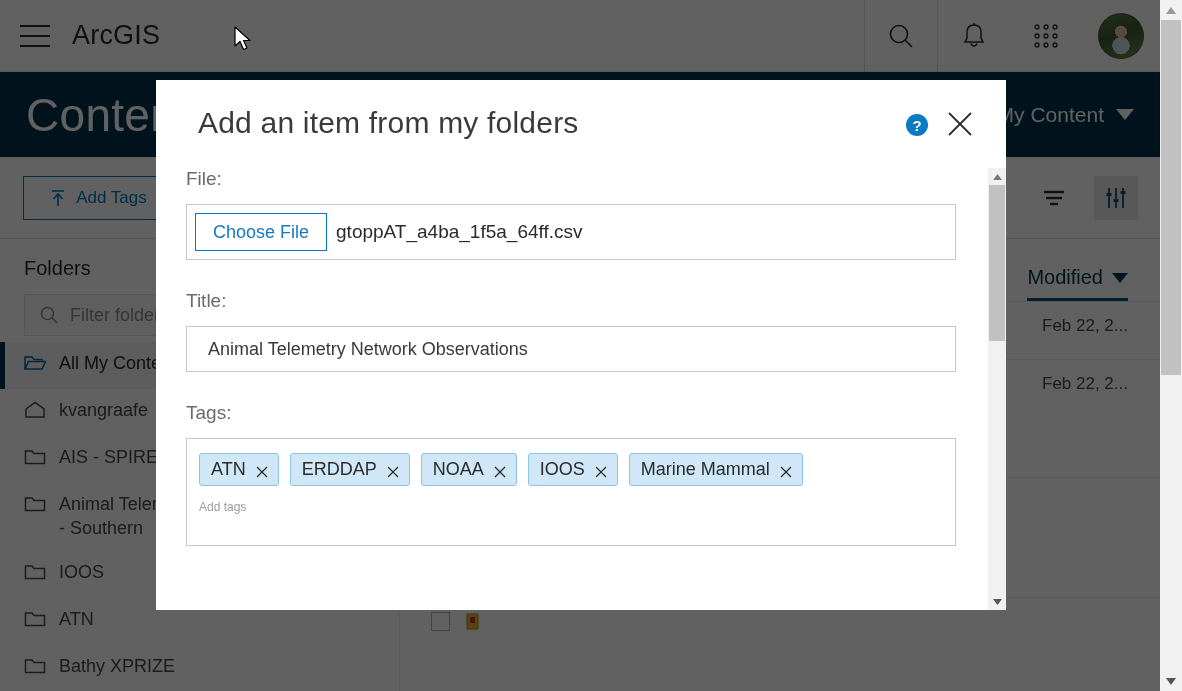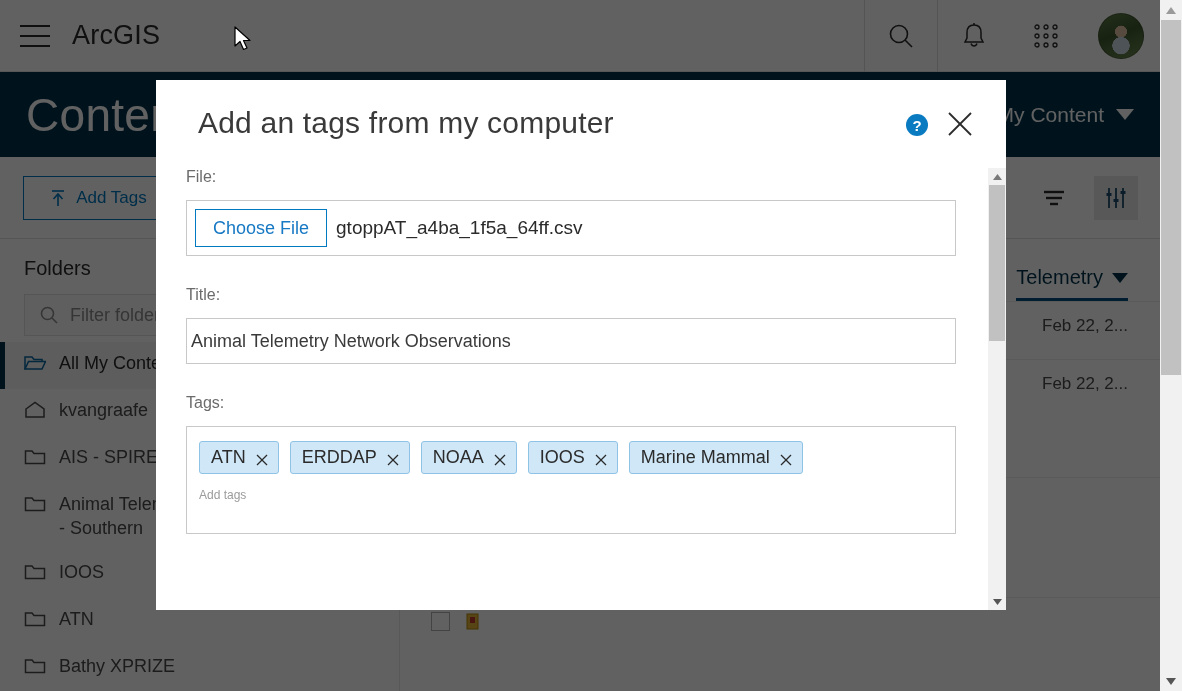--- a/index.html
+++ b/index.html
@@ -305,21 +305,21 @@
     cursor: pointer;
   }
 
   .modal-body {
     position: relative;
     flex: 1 1 auto;
     padding: 0 32px 0 30px;
     overflow: hidden;
   }
   .field-label {
-    font-size: 16px;
+    font-size: 19px;
     color: #6b6b6b;
     margin-bottom: 14px;
     margin-top: 0;
   }
   .field-block { margin-bottom: 30px; }
   .file-input {
     width: 770px; height: 56px;
     border: 1px solid #c8c8c8;
     display: flex;
     align-items: center;
@@ -340,21 +340,21 @@
     margin-left: 9px;
     font-size: 19px;
     color: #2b2b2b;
   }
   .text-input {
     width: 770px; height: 46px;
     border: 1px solid #c8c8c8;
     background: #fff;
     display: flex;
     align-items: center;
-    padding-left: 4px;
+    padding-left: 21px;
     font-size: 18px;
     color: #3a3a3a;
   }
   .tags-input {
     width: 770px;
     min-height: 108px;
     border: 1px solid #c8c8c8;
     background: #fff;
     padding: 14px 12px 10px 12px;
   }
@@ -610,21 +610,21 @@
             </svg>
           </span>
           <span class="folder-label">Bathy XPRIZE</span>
         </div>
       </div>
     </div>
 
     <div class="table-area">
       <div class="tbl-head">
         <div class="col-modified">
-          <span>Telemetry</span>
+          <span>Modified</span>
           <span class="caret-down dark"></span>
         </div>
       </div>
 
       <div class="tbl-row" style="height:58px;">
         <span class="row-date">Feb 22, 2...</span>
       </div>
       <div class="tbl-row" style="height:118px;">
         <span class="row-date">Feb 22, 2...</span>
       </div>
@@ -641,21 +641,21 @@
           </svg>
         </span>
       </div>
     </div>
   </div>
 
   <div id="overlay"></div>
 
   <div id="modal">
     <div class="modal-head">
-      <div class="modal-title">Add an tags from my computer</div>
+      <div class="modal-title">Add an item from my folders</div>
       <div class="help-icon">?</div>
       <div class="close-icon">
         <svg width="32" height="32" viewBox="0 0 32 32">
           <line x1="5" y1="5" x2="27" y2="27" stroke="#2b2b2b" stroke-width="1.8"></line>
           <line x1="27" y1="5" x2="5" y2="27" stroke="#2b2b2b" stroke-width="1.8"></line>
         </svg>
       </div>
     </div>
 
     <div class="modal-body">

